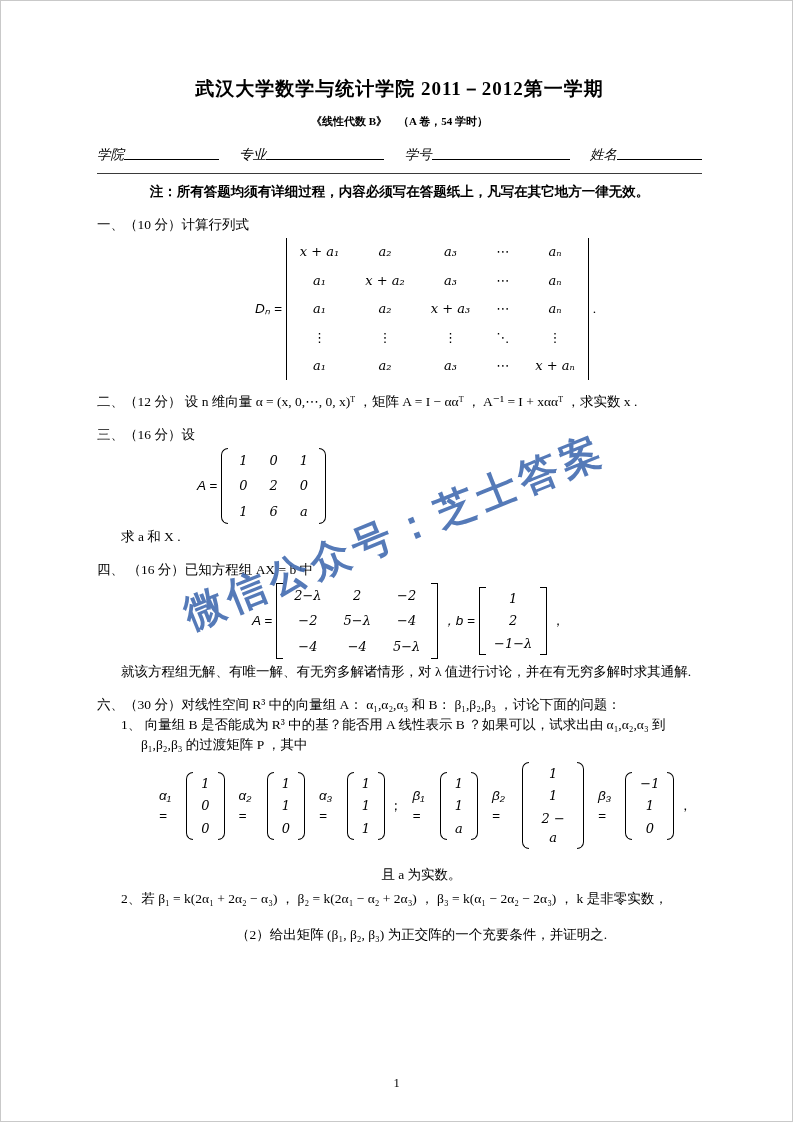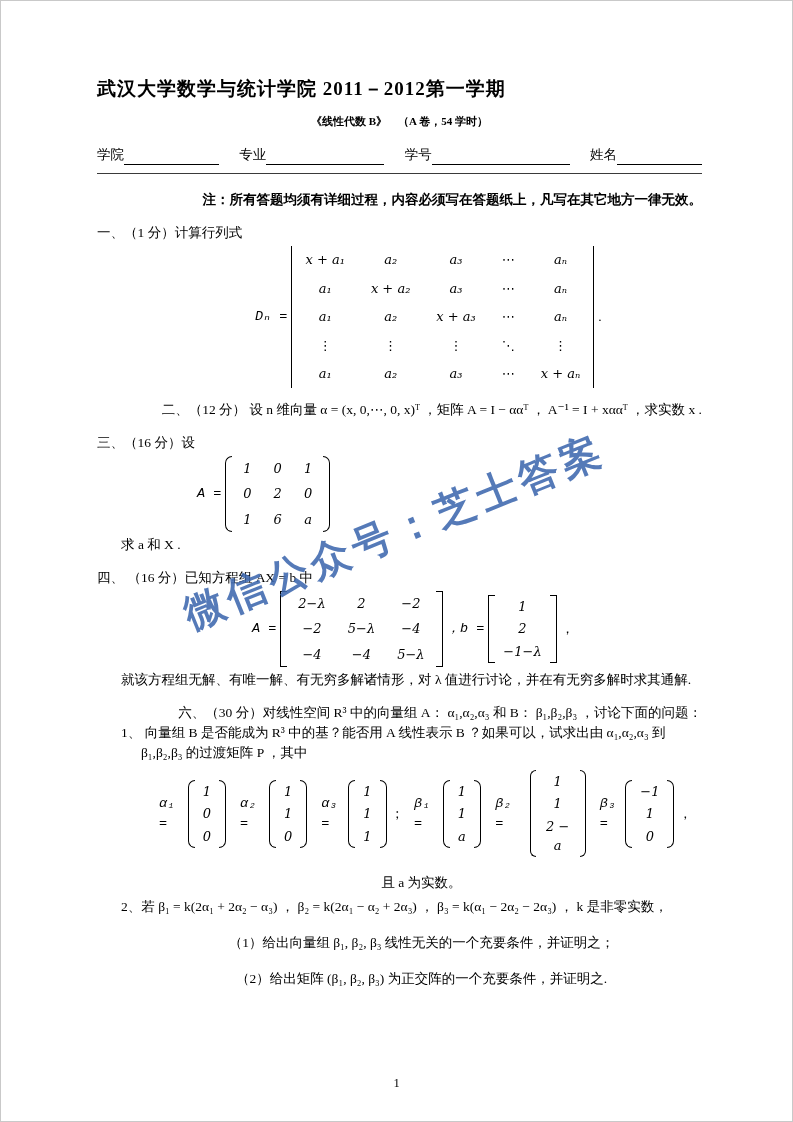--- a/index.html
+++ b/index.html
@@ -8,39 +8,39 @@
     position:relative;
     width:793px; height:1122px;
     background:#ffffff;
     border:1px solid #c9c9c9;
     font-family:"Liberation Serif","DejaVu Serif",serif;
     color:#000;
     overflow:hidden;
   }
   .content { padding:74px 90px 0 96px; font-size:13.5px; line-height:1.5; }
 
-  .title { font-size:19px; font-weight:bold; text-align:left; letter-spacing:1px; }
+  .title { font-size:19px; font-weight:bold; text-align:center; letter-spacing:1px; }
   .subtitle { font-size:11px; font-weight:bold; text-align:center; margin-top:9px; }
 
   .form-row { display:flex; justify-content:space-between; margin-top:16px; font-size:13.5px; align-items:flex-end; }
-  .form-item { display:inline-flex; align-items:flex-end; }
+  .form-item { display:inline-flex; align-items:flex-start;font-style:italic; }
   .f-line { display:inline-block; border-bottom:1px solid #000; height:15px; }
   .w1{width:95px;} .w2{width:118px;} .w3{width:138px;} .w4{width:85px;}
 
   .rule { border-top:1px solid #3a3a3a; margin-top:8px; }
-  .note { margin-top:16px; font-weight:bold; text-align:right; font-size:13.5px; }
+  .note { margin-top:8px; font-weight:bold; text-align:center; font-size:13.5px; }
 
   .q { margin-top:12px; }
-  .q-para { padding-left:24px; text-indent:-24px;text-align:right; }
+  .q-para { padding-left:24px; text-indent:-24px; }
   .q-sub { padding-left:24px; margin-top:3px; }
   .q-sub2 { padding-left:44px; margin-top:16px;text-align:center; }
   .hang2 { padding-left:44px; text-indent:-20px; }
 
   .eq-row { display:flex; align-items:center; margin-top:3px; }
-  .math { font-style:italic; font-family:Liberation Mono, monospace; }
+  .math { font-style:italic; font-family:Liberation Sans, sans-serif; }
   .mathsep { font-style:normal; }
 
   .mat { display:inline-flex; align-items:flex-start; margin:0 4px; }
   .mbody { display:table; }
   .mrow { display:table-row; }
   .mcell { display:table-cell; text-align:center; vertical-align:middle;
            font-style:italic; font-family:"DejaVu Serif","DejaVu Sans",serif;
            font-size:13px; padding:3px 11px; }
   .fence { width:7px; align-self:stretch; }
   .paren-l { border:1.5px solid #000; border-right:none; border-radius:12px 0 0 12px; }
@@ -100,21 +100,21 @@
         <span>姓名</span>
           <span class="f-line w4"></span>
       </span>
     </div>
 
     <div class="rule"></div>
 
     <div class="note">注：所有答题均须有详细过程，内容必须写在答题纸上，凡写在其它地方一律无效。</div>
 
     <div class="q">
-      <div>一、（1 分）计算行列式</div>
+      <div>一、（10 分）计算行列式</div>
       <div class="eq-row indent-det">
         <span class="math">Dₙ =</span>
         <span class="mat det">
           <span class="fence bar-l"></span>
           <span class="mbody">
               <span class="mrow">
                 <span class="mcell">x + a₁</span>
                 <span class="mcell">a₂</span>
                 <span class="mcell">a₃</span>
                 <span class="mcell">⋯</span>
@@ -351,21 +351,20 @@
                 </span>
               </span>
               <span class="fence paren-r"></span>
             </span>
           <span class="mathsep">，</span>
         </span>
       </div>
 
       <div class="q-sub2">且 a 为实数。</div>
       <div class="q-sub">2、若 β₁ = k(2α₁ + 2α₂ − α₃) ， β₂ = k(2α₁ − α₂ + 2α₃) ， β₃ = k(α₁ − 2α₂ − 2α₃) ， k 是非零实数，</div>
-      <div class="q-sub2">（1）给出向量组 β₁, β₂, β₃ 线性无关的一个充要条件，并证明之；</div>
       <div class="q-sub2">（2）给出矩阵 (β₁, β₂, β₃) 为正交阵的一个充要条件，并证明之.</div>
     </div>
 
 
   </div>
 
   <div class="pagenum">1</div>
 </div>
 
 </body></html>

